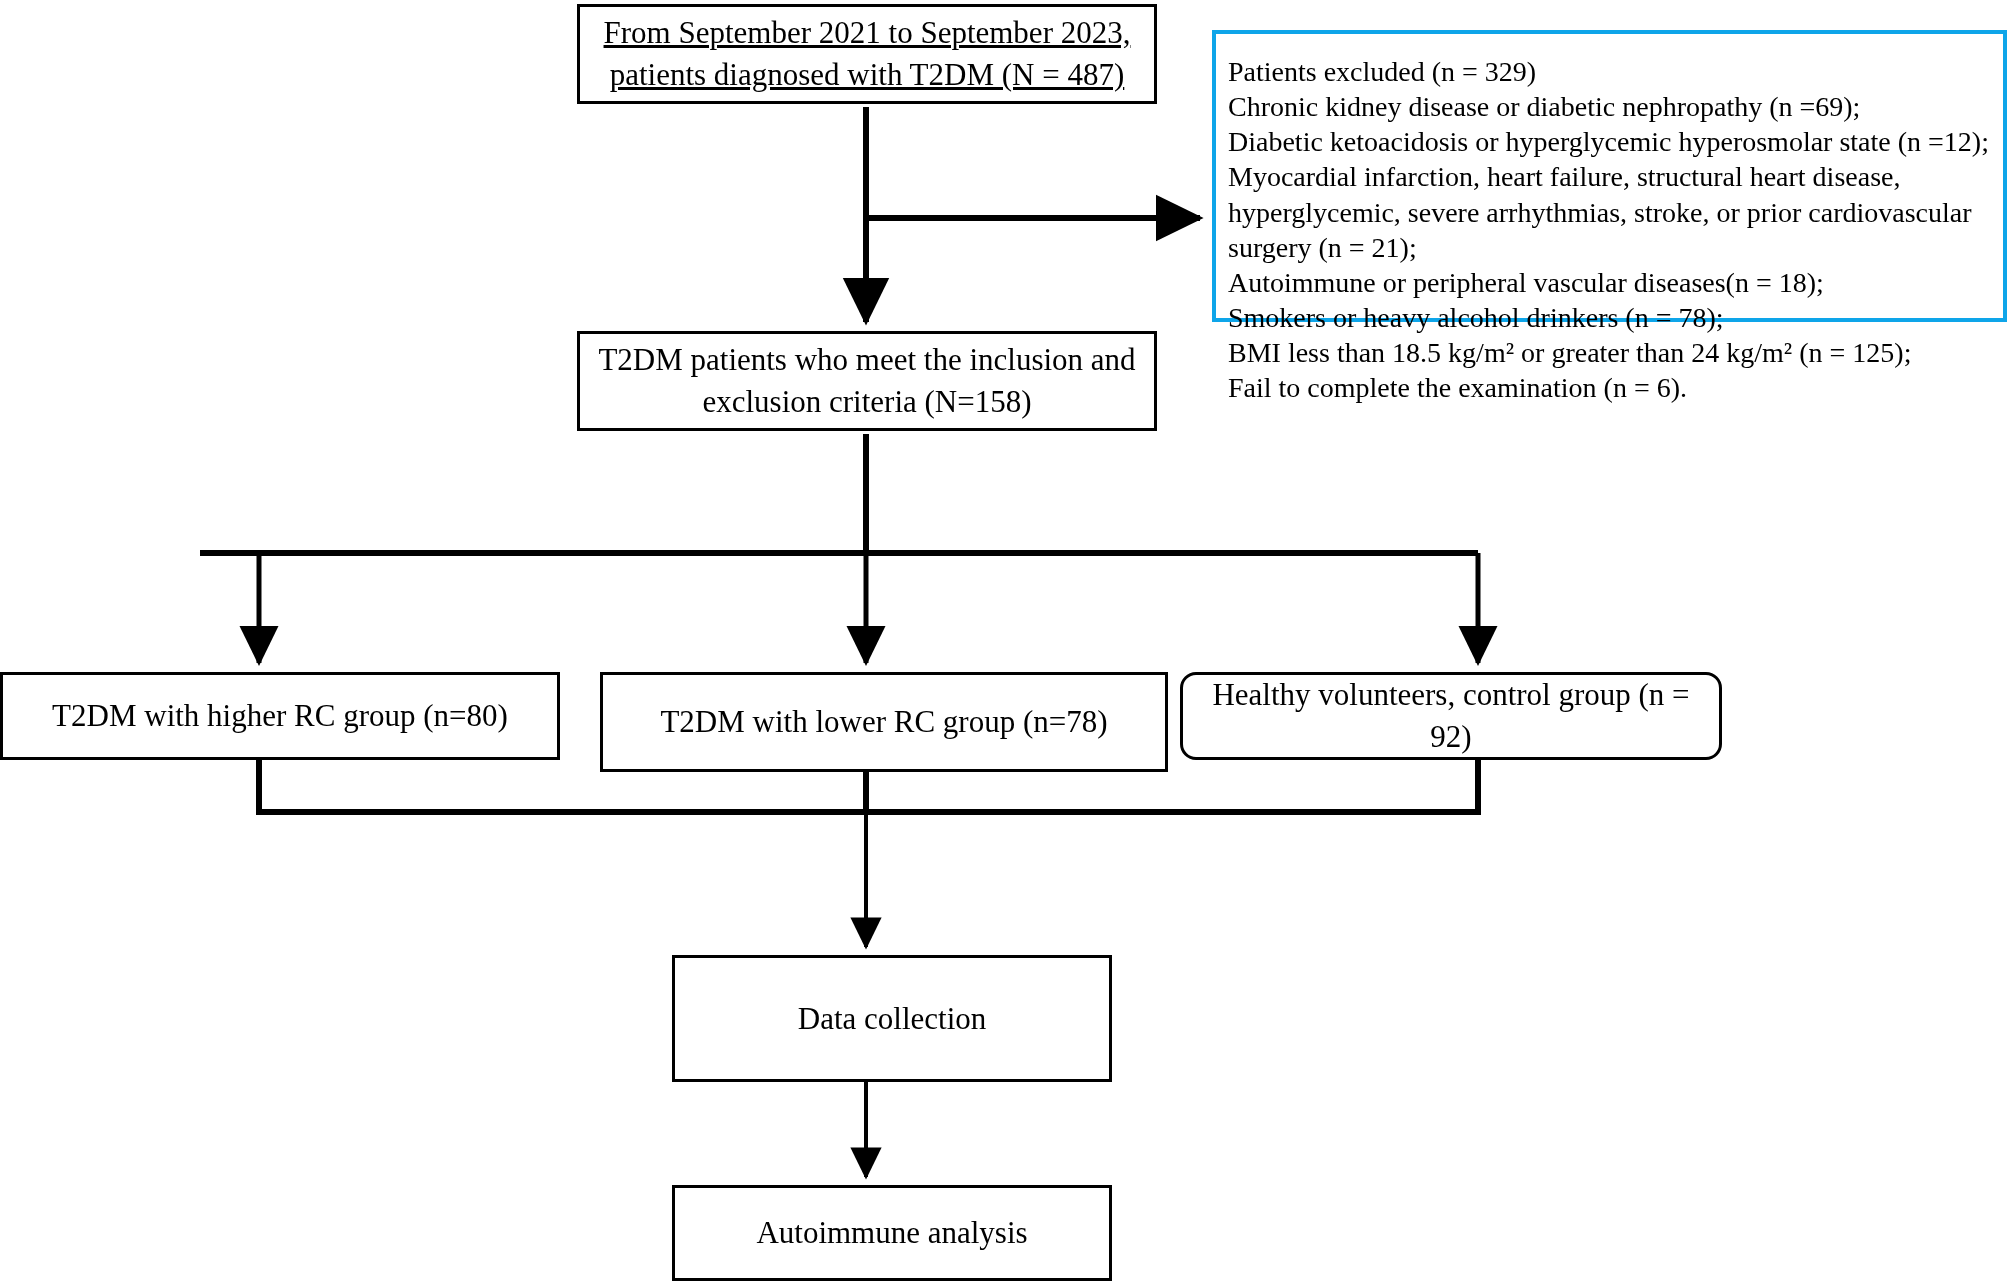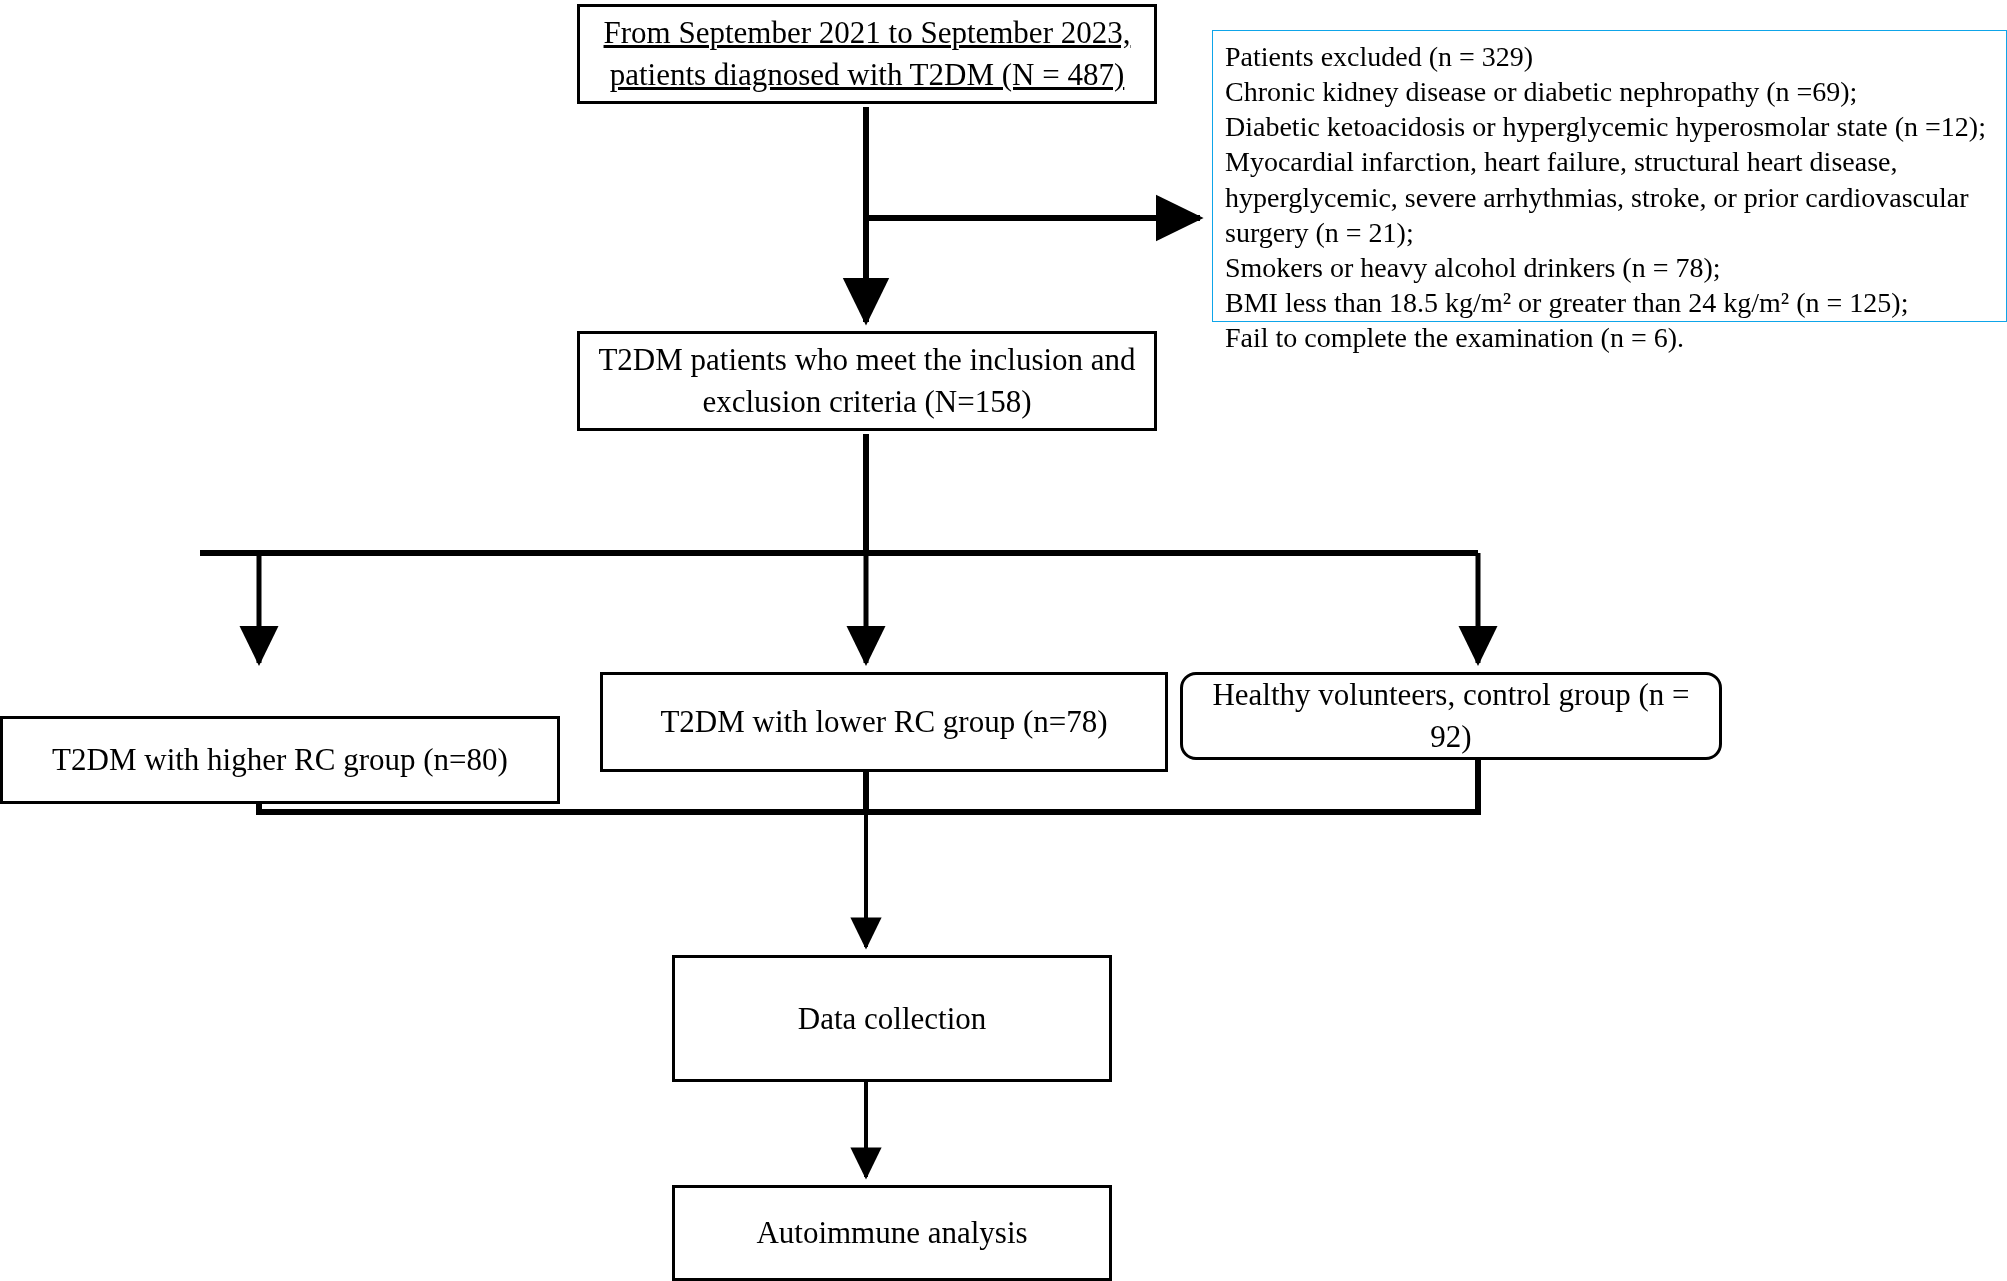--- a/index.html
+++ b/index.html
@@ -33,37 +33,37 @@
     font-size: 31px;
     padding: 4px 12px;
   }
   .node .txt {
     display: block;
     white-space: pre-line;
   }
 
   #box-screen   { left: 577px;  top: 4px;   width: 580px;  height: 100px; text-decoration: underline; }
   #box-eligible { left: 577px;  top: 331px; width: 580px;  height: 100px; }
-  #box-higher   { left: 0px;    top: 672px; width: 560px;  height: 88px; margin-top: 44px; }
+  #box-higher   { left: 0px;    top: 672px; width: 560px;  height: 88px; }
   #box-lower    { left: 600px;  top: 672px; width: 568px;  height: 100px; }
   #box-control  { left: 1180px; top: 672px; width: 542px;  height: 88px; border-radius: 16px; }
   #box-data     { left: 672px;  top: 955px; width: 440px;  height: 127px; }
   #box-stats    { left: 672px;  top: 1185px;width: 440px;  height: 96px; }
 
   
   #box-excluded {
     position: absolute;
     left: 1212px;
     top: 30px;
     width: 795px;
     height: 292px;
     box-sizing: border-box;
     background: #ffffff;
-    border: 1px solid #0ea5e9;
-    padding: 8px 10px 6px 12px;
+    border: 4px solid #0ea5e9;
+    padding: 20px 10px 6px 12px;
     font-size: 28px;
     line-height: 1.255;
     text-align: left;
   }
   #box-excluded .line { display: block; white-space: nowrap; }
 
   
   #wires {
     position: absolute;
     left: 0; top: 0;
@@ -110,20 +110,21 @@
 patients diagnosed with T2DM (N = 487)</span>
   </div>
 
   <div id="box-excluded">
     <span class="line">Patients excluded (n = 329)</span>
     <span class="line">Chronic kidney disease or diabetic nephropathy (n =69);</span>
     <span class="line">Diabetic ketoacidosis or hyperglycemic hyperosmolar state (n =12);</span>
     <span class="line">Myocardial infarction, heart failure, structural heart disease,</span>
     <span class="line">hyperglycemic, severe arrhythmias, stroke, or prior cardiovascular</span>
     <span class="line">surgery (n = 21);</span>
+    <span class="line">Autoimmune or peripheral vascular diseases(n = 18);</span>
     <span class="line">Smokers or heavy alcohol drinkers (n = 78);</span>
     <span class="line">BMI less than 18.5 kg/m² or greater than 24 kg/m² (n = 125);</span>
     <span class="line">Fail to complete the examination (n = 6).</span>
   </div>
 
   <div class="node" id="box-eligible">
     <span class="txt">T2DM patients who meet the inclusion and
 exclusion criteria (N=158)</span>
   </div>
 

